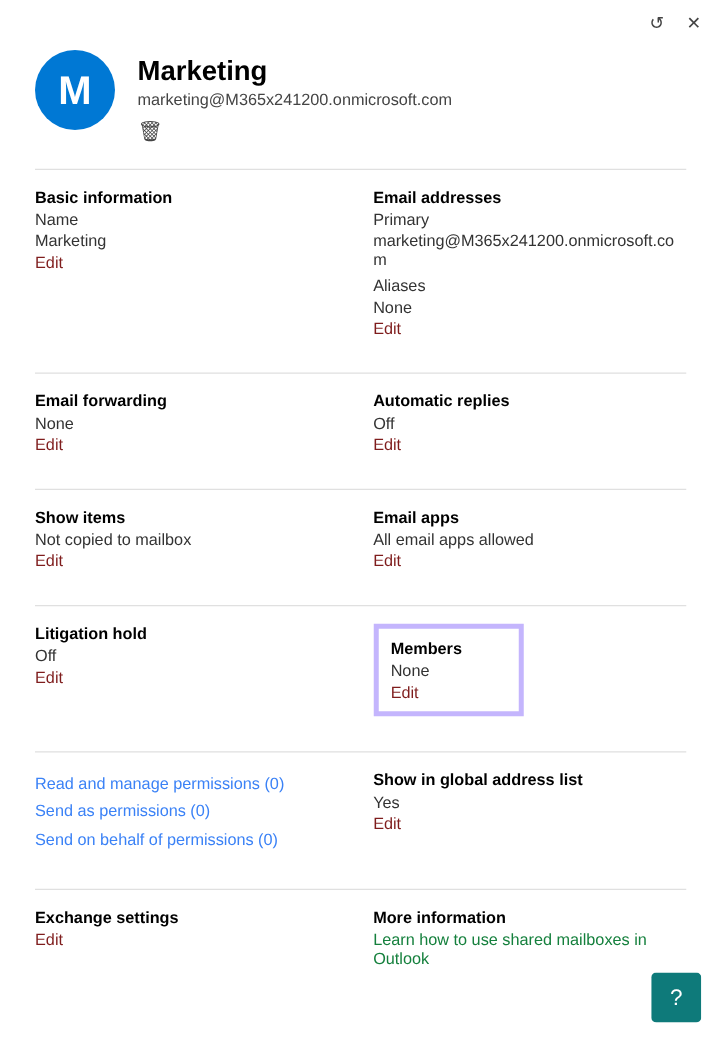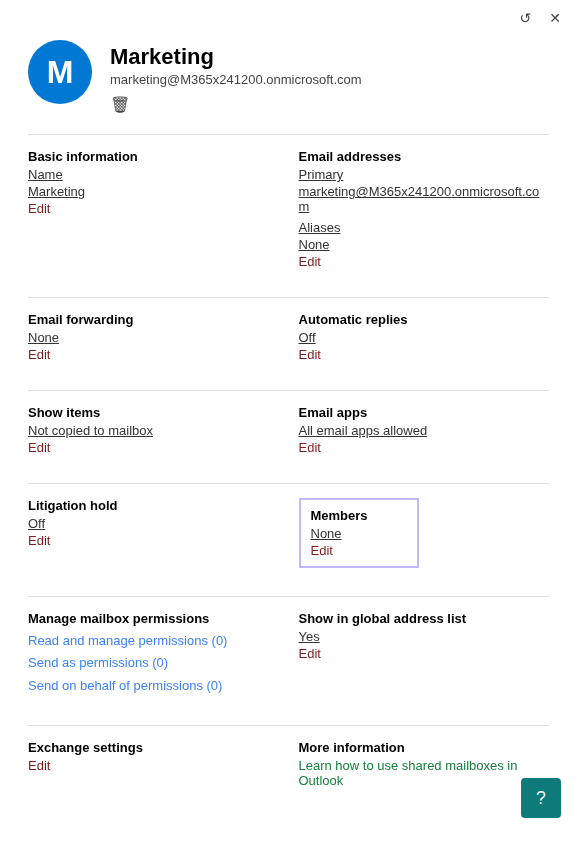--- a/index.html
+++ b/index.html
@@ -96,30 +96,29 @@
       font-weight: 700;
       font-size: 13px;
       margin-bottom: 3px;
       color: #000;
     }
     .section-value {
       font-size: 13px;
       color: #333;
       margin-bottom: 2px;
       word-break: break-word;
-      text-decoration: underline;
     }
     .edit-link {
       color: #7f1d1d;
       text-decoration: none;
       cursor: pointer;
       font-size: 13px;
     }
     .members-box {
-      border: 2px solid #c4b5fd;
+      border: 4px solid #c4b5fd;
       padding: 8px 10px;
       display: inline-block;
       min-width: 120px;
     }
     .permissions-section {
       margin-bottom: 14px;
     }
     .permissions-section .section-title {
       margin-bottom: 4px;
     }
@@ -239,21 +238,20 @@
           <div class="section-value">None</div>
           <a class="edit-link">Edit</a>
         </div>
       </div>
     </div>
 
     <hr class="divider">
 
     <div class="two-col">
       <div class="permissions-section">
-        <div class="section-title">Manage mailbox permissions</div>
         <a class="perm-link">Read and manage permissions (0)</a>
         <a class="perm-link">Send as permissions (0)</a>
         <a class="perm-link">Send on behalf of permissions (0)</a>
       </div>
       <div class="section">
         <div class="section-title">Show in global address list</div>
         <div class="section-value">Yes</div>
         <a class="edit-link">Edit</a>
       </div>
     </div>

